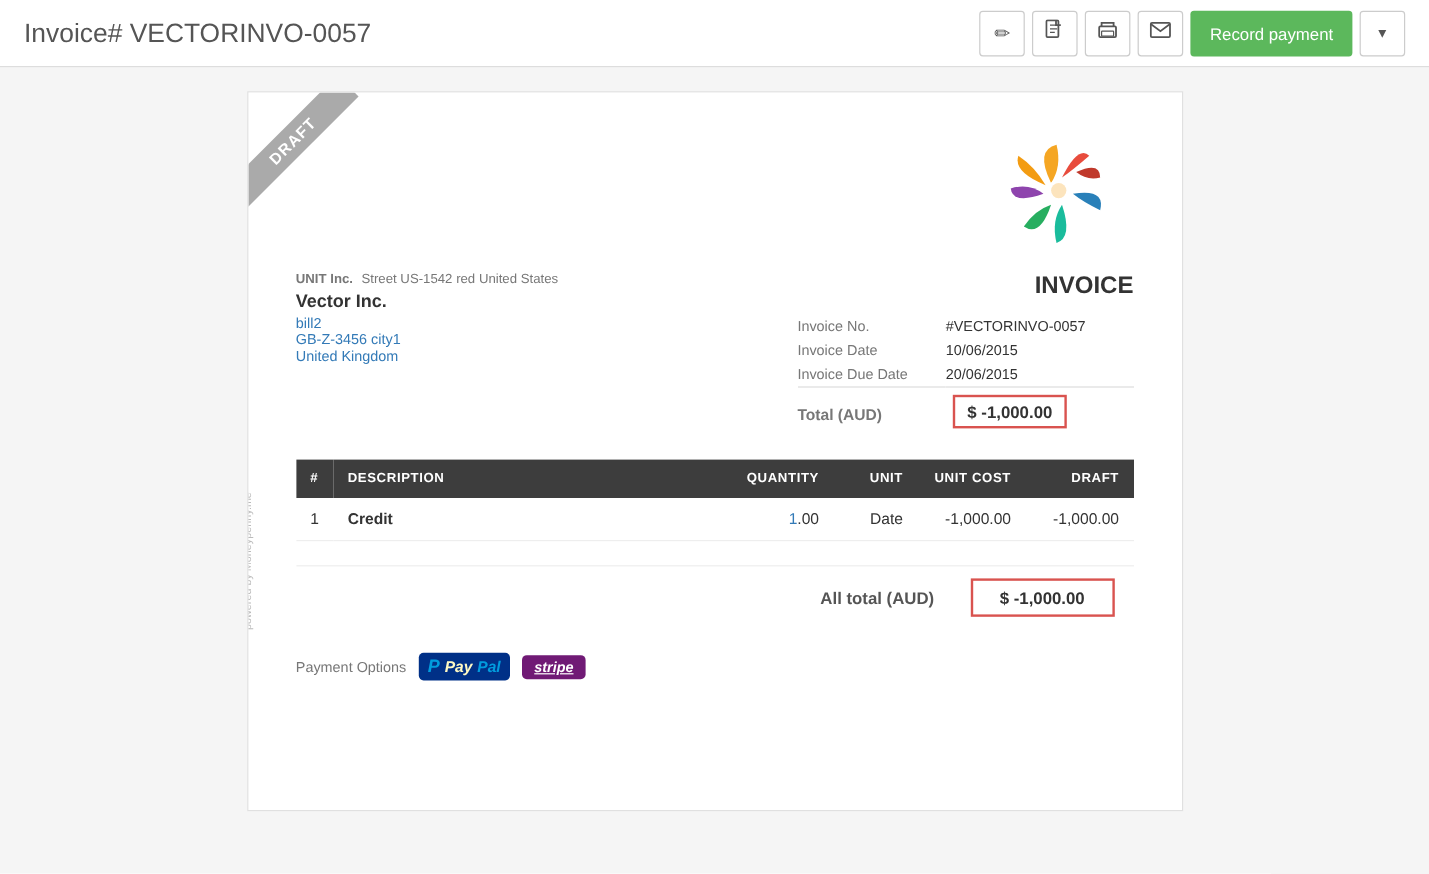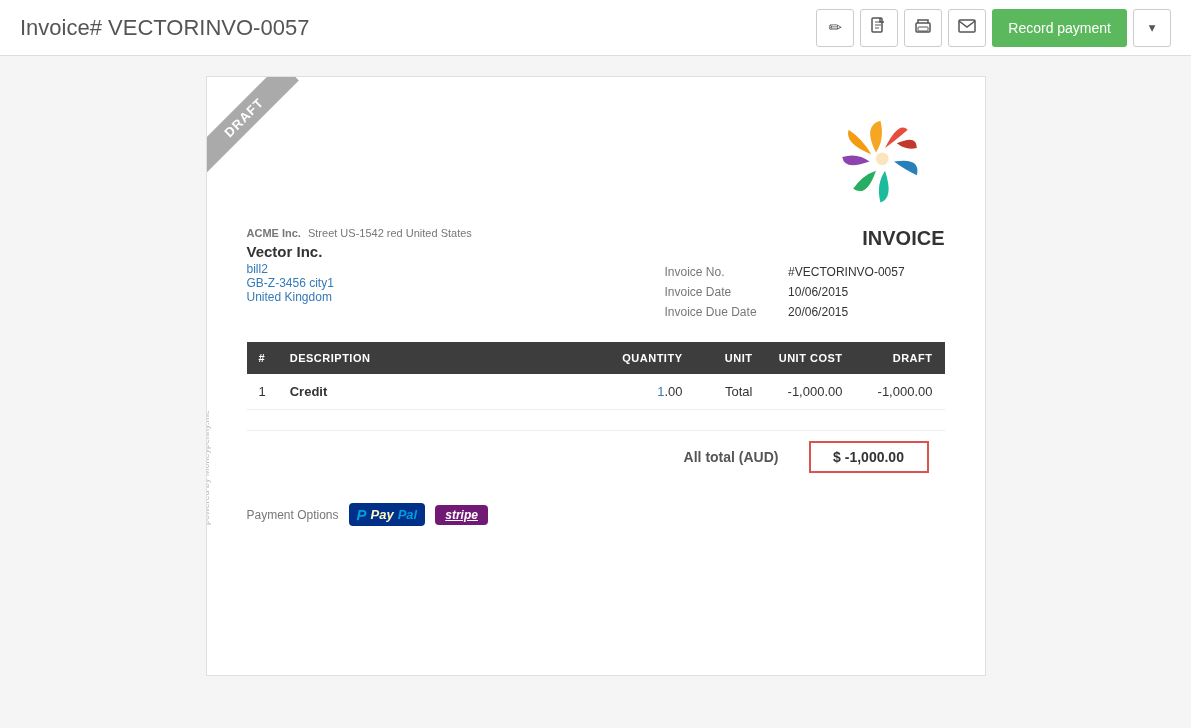--- a/index.html
+++ b/index.html
@@ -376,21 +376,21 @@
 
         <circle cx="62" cy="57" r="10" fill="#fff"></circle>
         <circle cx="62" cy="57" r="7" fill="#f5a623" opacity="0.3"></circle>
       </svg>
     </div>
 
     <div class="invoice-info-row">
 
       <div class="bill-to">
         <div class="company-label">
-          <strong>ACME Inc.</strong>
+          <strong>UNIT Inc.</strong>
           <span style="color:#777;font-size:11px;margin-left:4px;">Street US-1542 red United States</span>
         </div>
         <div class="company-name">Vector Inc.</div>
         <div class="address-line">bill2</div>
         <div class="address-line">GB-Z-3456 city1</div>
         <div class="country">United Kingdom</div>
       </div>
 
       <div class="invoice-details">
         <h2>INVOICE</h2>
@@ -401,20 +401,26 @@
               <td>#VECTORINVO-0057</td>
             </tr>
             <tr>
               <td>Invoice Date</td>
               <td>10/06/2015</td>
             </tr>
             <tr>
               <td>Invoice Due Date</td>
               <td>20/06/2015</td>
             </tr>
+            <tr class="total-row">
+              <td>Total (AUD)</td>
+              <td>
+                <div class="total-amount-box">$ -1,000.00</div>
+              </td>
+            </tr>
           </tbody>
         </table>
       </div>
     </div>
 
     <table class="items-table">
       <thead>
         <tr>
           <th style="width:30px;">#</th>
           <th>DESCRIPTION</th>
@@ -422,21 +428,21 @@
           <th class="right" style="width:70px;">UNIT</th>
           <th class="right" style="width:90px;">UNIT COST</th>
           <th class="right" style="width:90px;">DRAFT</th>
         </tr>
       </thead>
       <tbody>
         <tr class="table-row">
           <td>1</td>
           <td><strong>Credit</strong></td>
           <td class="right"><span class="qty-blue">1</span>.00</td>
-          <td class="right">Total</td>
+          <td class="right">Date</td>
           <td class="right">-1,000.00</td>
           <td class="right">-1,000.00</td>
         </tr>
       </tbody>
     </table>
 
     <hr class="divider">
     <div class="all-total-row">
       <span class="all-total-label">All total (AUD)</span>
       <div class="all-total-amount-box">$ -1,000.00</div>

